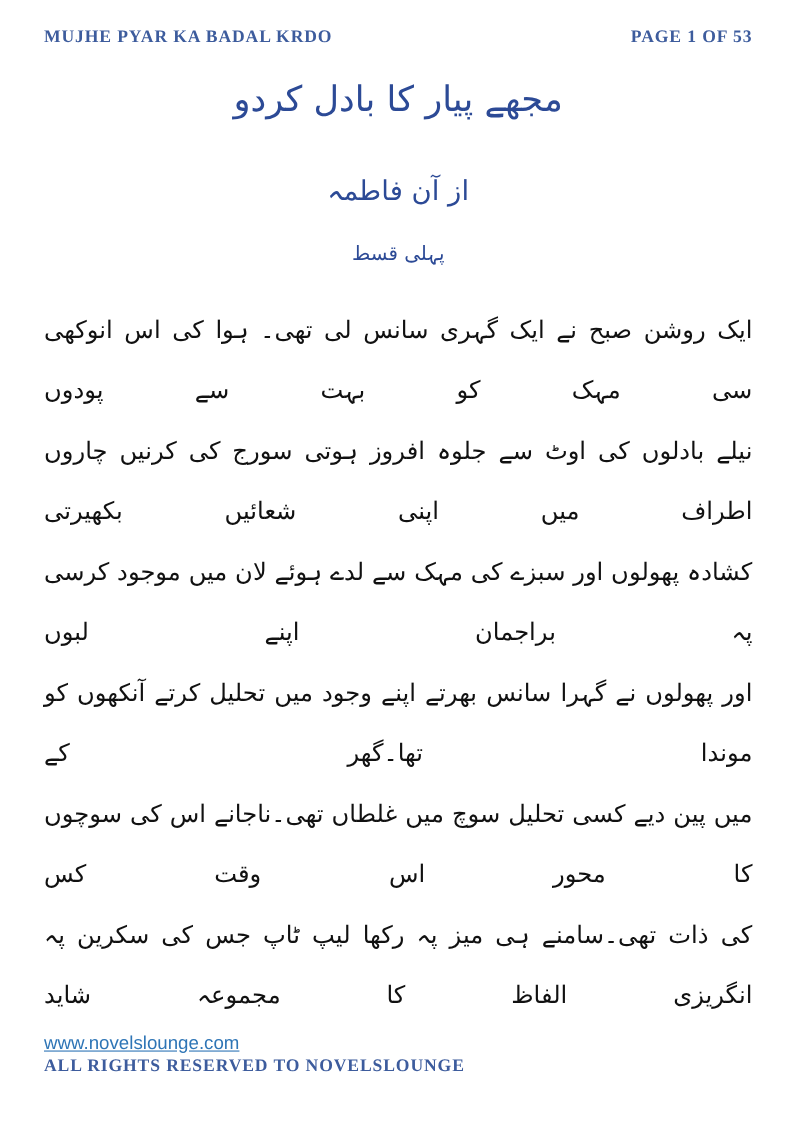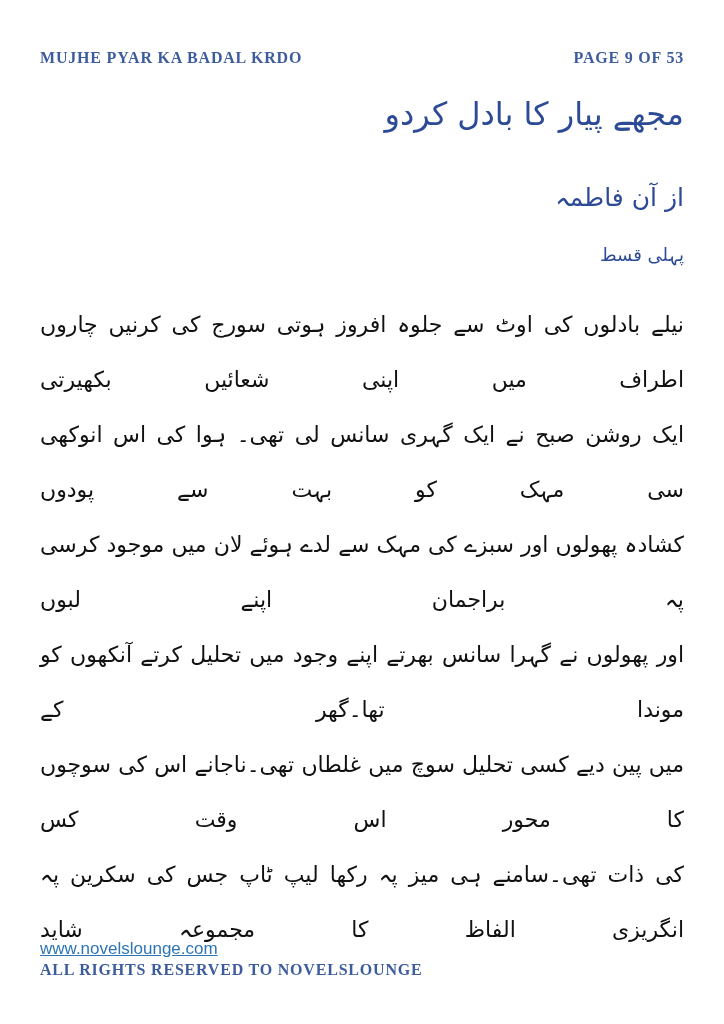--- a/index.html
+++ b/index.html
@@ -6,41 +6,41 @@
     margin: 0;
     padding: 0;
     background: #ffffff;
   }
   .page {
     position: relative;
     width: 724px;
     height: 1024px;
     box-sizing: border-box;
     background: #ffffff;
-    padding: 48px 40px 0 40px;
+    padding: 24px 40px 0 40px;
     overflow: hidden;
     font-family: "Liberation Serif", serif;
   }
   
   .header {
     display: flex;
     justify-content: space-between;
     align-items: flex-start;
   }
   .header-title, .header-author, .header-page {
     color: var(--header-text, #3d5c9d);
     font-family: "Liberation Serif", serif;
     font-weight: bold;
     font-size: 16px;
     line-height: 20px;
     letter-spacing: 0.8px;
   }
   
   .title-block {
-    text-align: right;
+    text-align: center;
   }
   .urdu-title, .urdu-byline, .urdu-episode {
     color: var(--urdu-heading, #2c4a96);
     font-family: "DejaVu Sans", sans-serif;
     direction: rtl;
   }
   .urdu-title {
     margin-top: 22px;
     font-size: 32px;
     line-height: 48px;
@@ -102,33 +102,33 @@
 </style>
 </head>
 <body>
 
 <div class="page">
 
   <div class="header">
     <div class="header-left">
       <div class="header-title">MUJHE PYAR KA BADAL KRDO</div>
     </div>
-    <div class="header-page">PAGE 9 OF 53</div>
+    <div class="header-page">PAGE 1 OF 53</div>
   </div>
 
   <div class="title-block">
     <div class="urdu-title" lang="ur" dir="rtl">مجھے پیار کا بادل کردو</div>
     <div class="urdu-byline" lang="ur" dir="rtl">از آن فاطمہ</div>
     <div class="urdu-episode" lang="ur" dir="rtl">پہلی قسط</div>
   </div>
 
   <div class="body-text" id="body-text" lang="ur" dir="rtl">
       <div class="paragraph">
+        <div class="line">ایک روشن صبح نے ایک گہری سانس لی تھی۔ ہوا کی اس انوکھی سی مہک کو بہت سے پودوں</div>
         <div class="line">نیلے بادلوں کی اوٹ سے جلوہ افروز ہوتی سورج کی کرنیں چاروں اطراف میں اپنی شعائیں بکھیرتی</div>
-        <div class="line">ایک روشن صبح نے ایک گہری سانس لی تھی۔ ہوا کی اس انوکھی سی مہک کو بہت سے پودوں</div>
         <div class="line">کشادہ پھولوں اور سبزے کی مہک سے لدے ہوئے لان میں موجود کرسی پہ براجمان اپنے لبوں</div>
         <div class="line">اور پھولوں نے گہرا سانس بھرتے اپنے وجود میں تحلیل کرتے آنکھوں کو موندا تھا۔گھر کے</div>
         <div class="line">میں پین دیے کسی تحلیل سوچ میں غلطاں تھی۔ناجانے اس کی سوچوں کا محور اس وقت کس</div>
         <div class="line">کی ذات تھی۔سامنے ہی میز پہ رکھا لیپ ٹاپ جس کی سکرین پہ انگریزی الفاظ کا مجموعہ شاید</div>
       </div>
     </div>
 
   <div class="footer">
     <a class="site-link" href="#">www.novelslounge.com</a>
     <div class="rights">ALL RIGHTS RESERVED TO NOVELSLOUNGE</div>

